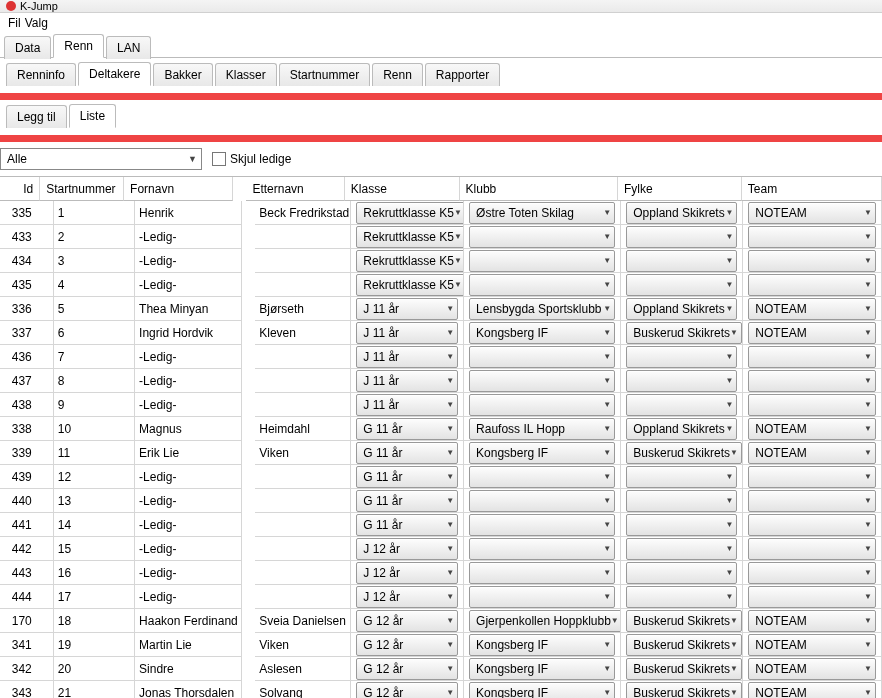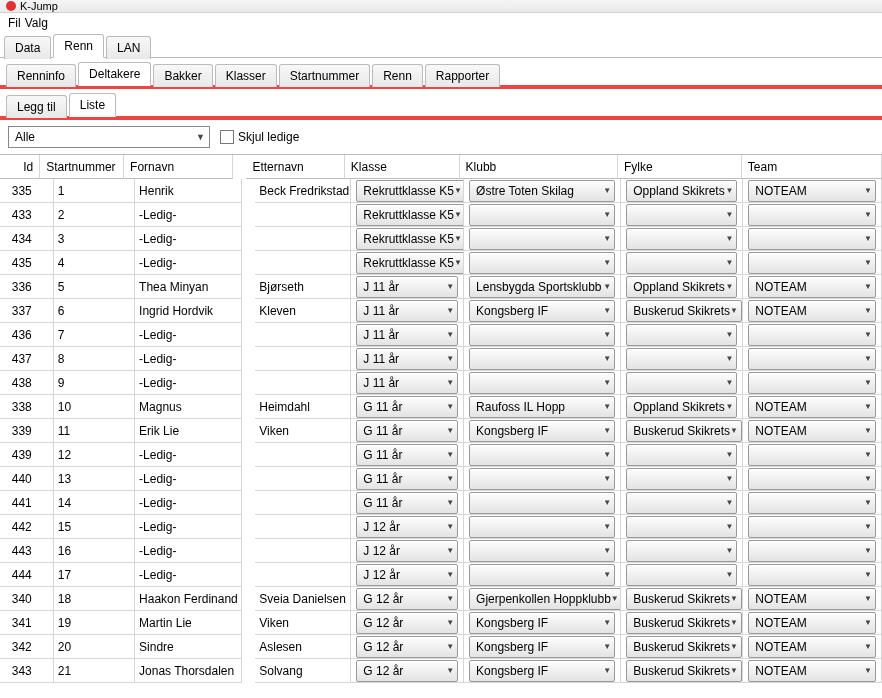--- a/index.html
+++ b/index.html
@@ -52,29 +52,29 @@
   position: relative;
   top: 2px;
 }
 .tab.active {
   background: #fff;
   top: 1px;
   border-bottom: 1px solid #fff;
 }
 .sub-tabs {
   display: flex;
-  align-items: flex-end;
-  padding: 3px 6px 0 6px;
-  border-bottom: 4px solid #ef4444;
+  align-items: flex-start;
+  padding: 3px 6px 8px 6px;
+  border-bottom: 7px solid #ef4444;
 }
 .filter-row {
   display: flex;
   align-items: center;
   gap: 10px;
-  padding: 6px 8px;
+  padding: 6px 0;
 }
 .combo {
   width: 190px;
   height: 20px;
   border: 1px solid #888;
   display: flex;
   align-items: center;
   justify-content: space-between;
   padding: 0 4px 0 6px;
   background: #fff;
@@ -701,21 +701,21 @@
           </div>
         </div>
         <div class="cell c-team">
           <div class="dd">
             <span></span>
             <span class="chev">▼</span>
           </div>
         </div>
       </div>
       <div class="grid-row">
-        <div class="cell c-id">340</div>
+        <div class="cell c-id">170</div>
         <div class="cell c-start">18</div>
         <div class="cell c-fornavn">Haakon Ferdinand</div>
         <div class="cell c-etternavn">Sveia Danielsen</div>
         <div class="cell c-klasse">
           <div class="dd">
             <span>G 12 år</span>
             <span class="chev">▼</span>
           </div>
         </div>
         <div class="cell c-klubb">

